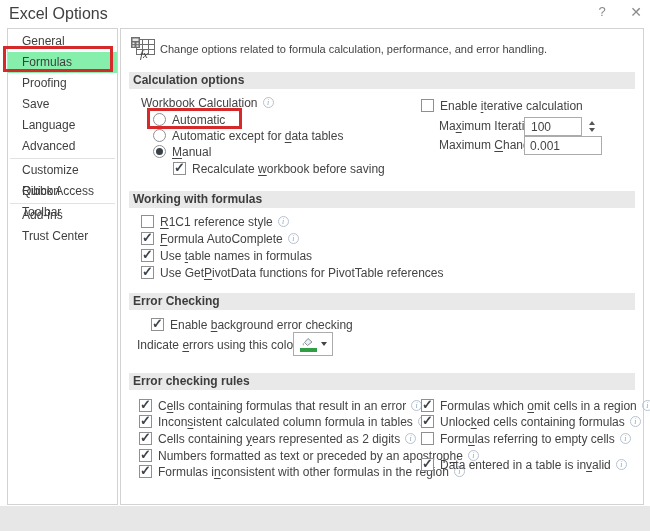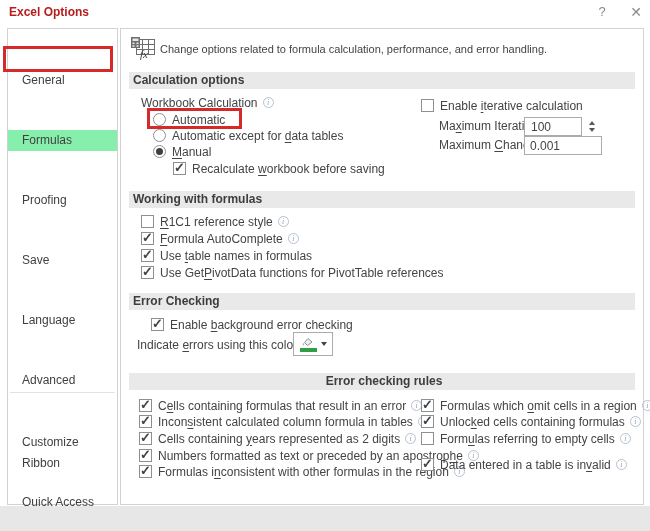--- a/index.html
+++ b/index.html
@@ -6,51 +6,51 @@
   html,body { width:650px; height:531px; }
   body {
     font-family:"Liberation Sans", sans-serif;
     font-size:12px; color:#444; background:#fff; position:relative;
     overflow:hidden;
   }
   u { text-decoration:underline; text-underline-offset:2px; }
 
   
   .titlebar { position:absolute; left:0; top:0; width:650px; height:26px; background:#fff; }
-  .title { position:absolute; left:9px; top:5px; color:#b91c1c; font-size:12px;font-weight:bold; }
+  .title { position:absolute; left:9px; top:5px; color:#404040; font-size:16px; }
   .tb-btn { position:absolute; top:2px; width:28px; height:20px; text-align:center;
             line-height:20px; color:#8a8a8a; font-size:13px; cursor:default; }
   .tb-help { left:588px; }
   .tb-close { left:622px; font-size:14px; }
 
   
   .sidebar { position:absolute; left:7px; top:28px; width:111px; height:477px;
              background:#fff; border:1px solid #d2d2d2; padding-top:2px; }
   .content { position:absolute; left:120px; top:28px; width:524px; height:477px;
              background:#fff; border:1px solid #d2d2d2; }
   .footer  { position:absolute; left:0; top:506px; width:650px; height:25px; background:#e7e7e7; }
 
   
-  .side-item { height:21px; line-height:21px; padding-left:14px; color:#3f3f3f; cursor:default;margin-top:39px; }
+  .side-item { height:21px; line-height:21px; padding-left:14px; color:#3f3f3f; cursor:default; }
   .side-item.selected { background:#86efac; }
   .side-sep { height:0; border-top:1px solid #e2e2e2; margin:1px 2px; }
 
   
   .red-box { position:absolute; border:3px solid #d62929; z-index:9; pointer-events:none; }
   .red-box-formulas { left:3px; top:46px; width:110px; height:26px; }
   .red-box-automatic { left:147px; top:108px; width:95px; height:21px; }
 
   
   .hdr-icon { position:absolute; left:9px; top:7px; }
   .hdr-text { position:absolute; left:39px; top:14px; font-size:11px; color:#444; }
 
   
   .bar { position:absolute; left:8px; width:506px; height:17px; background:#e9e9e9;
          font-weight:bold; color:#3d3d3d; line-height:17px; padding-left:4px; font-size:12px; }
-  .bar1 { top:43px; } .bar2 { top:162px; } .bar3 { top:264px; } .bar4 { top:344px;text-align:center; }
+  .bar1 { top:43px; } .bar2 { top:162px; } .bar3 { top:264px; } .bar4 { top:344px; }
 
   
   .row { position:absolute; height:15px; display:flex; align-items:center; gap:6px; white-space:nowrap; }
   .lbl { color:#444; }
 
   
   .cb { flex:0 0 auto; width:13px; height:13px; border:1px solid #8f8f8f; background:#fff; position:relative; }
   .cb.checked::after { content:"✓"; position:absolute; left:0px; top:-3px;
                        font-size:13px; font-weight:bold; color:#3f454c; }
   

